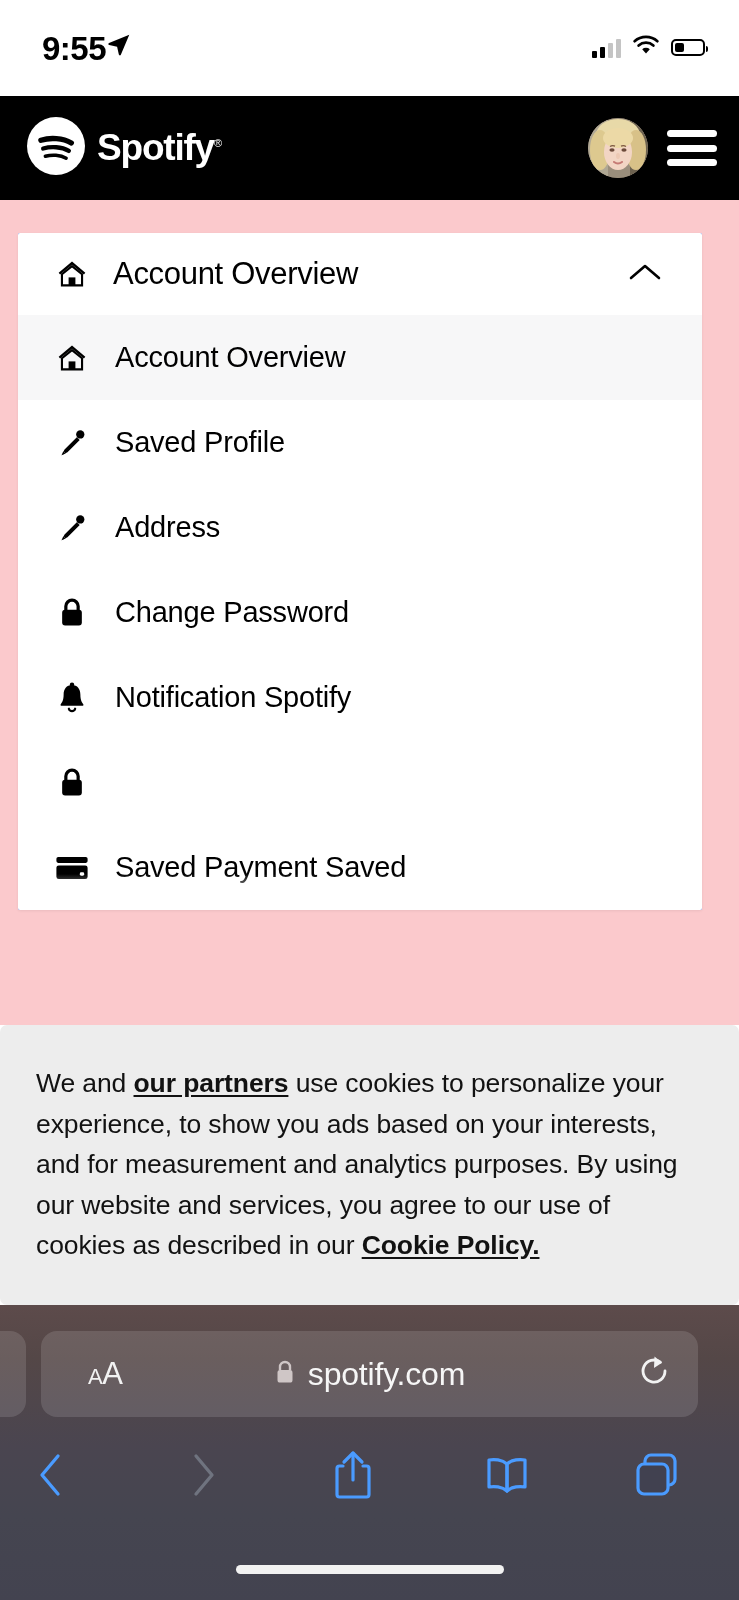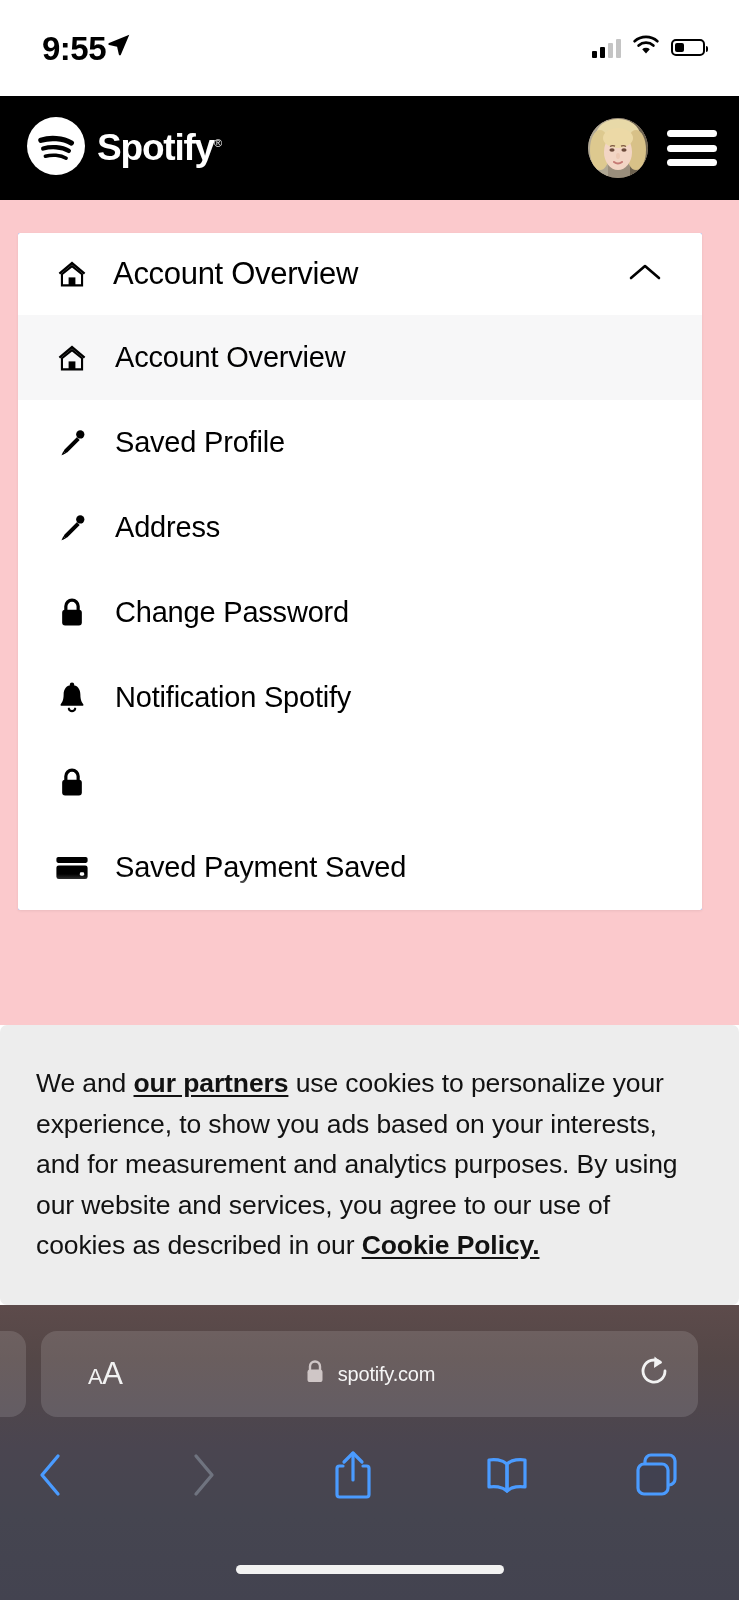--- a/index.html
+++ b/index.html
@@ -126,21 +126,21 @@
   .aa{
     position:absolute; left:47px; top:50%; transform:translateY(-50%);
     color:#f2f2f2; letter-spacing:-0.5px;
   }
   .aa .s{ font-size:22px; }
   .aa .l{ font-size:31px; }
   .urlcenter{
     position:absolute; left:0; right:0; top:50%; transform:translateY(-50%);
     display:flex; align-items:center; justify-content:center; gap:12px;
   }
-  .urlcenter .host{ color:#f6f6f6; font-size:20px; letter-spacing:-0.2px; }
+  .urlcenter .host{ color:#f6f6f6; font-size:32px; letter-spacing:-0.2px; }
   .reload{ position:absolute; right:26px; top:50%; transform:translateY(-50%); }
 
   .toolbar{
     position:absolute; left:0; top:124px; width:739px; height:96px;
     display:flex; align-items:center;
   }
   .tb{ position:absolute; top:50%; transform:translateY(-50%); }
   .tb.back{ left:36px; }
   .tb.fwd{ left:188px; }
   .tb.share{ left:332px; }

